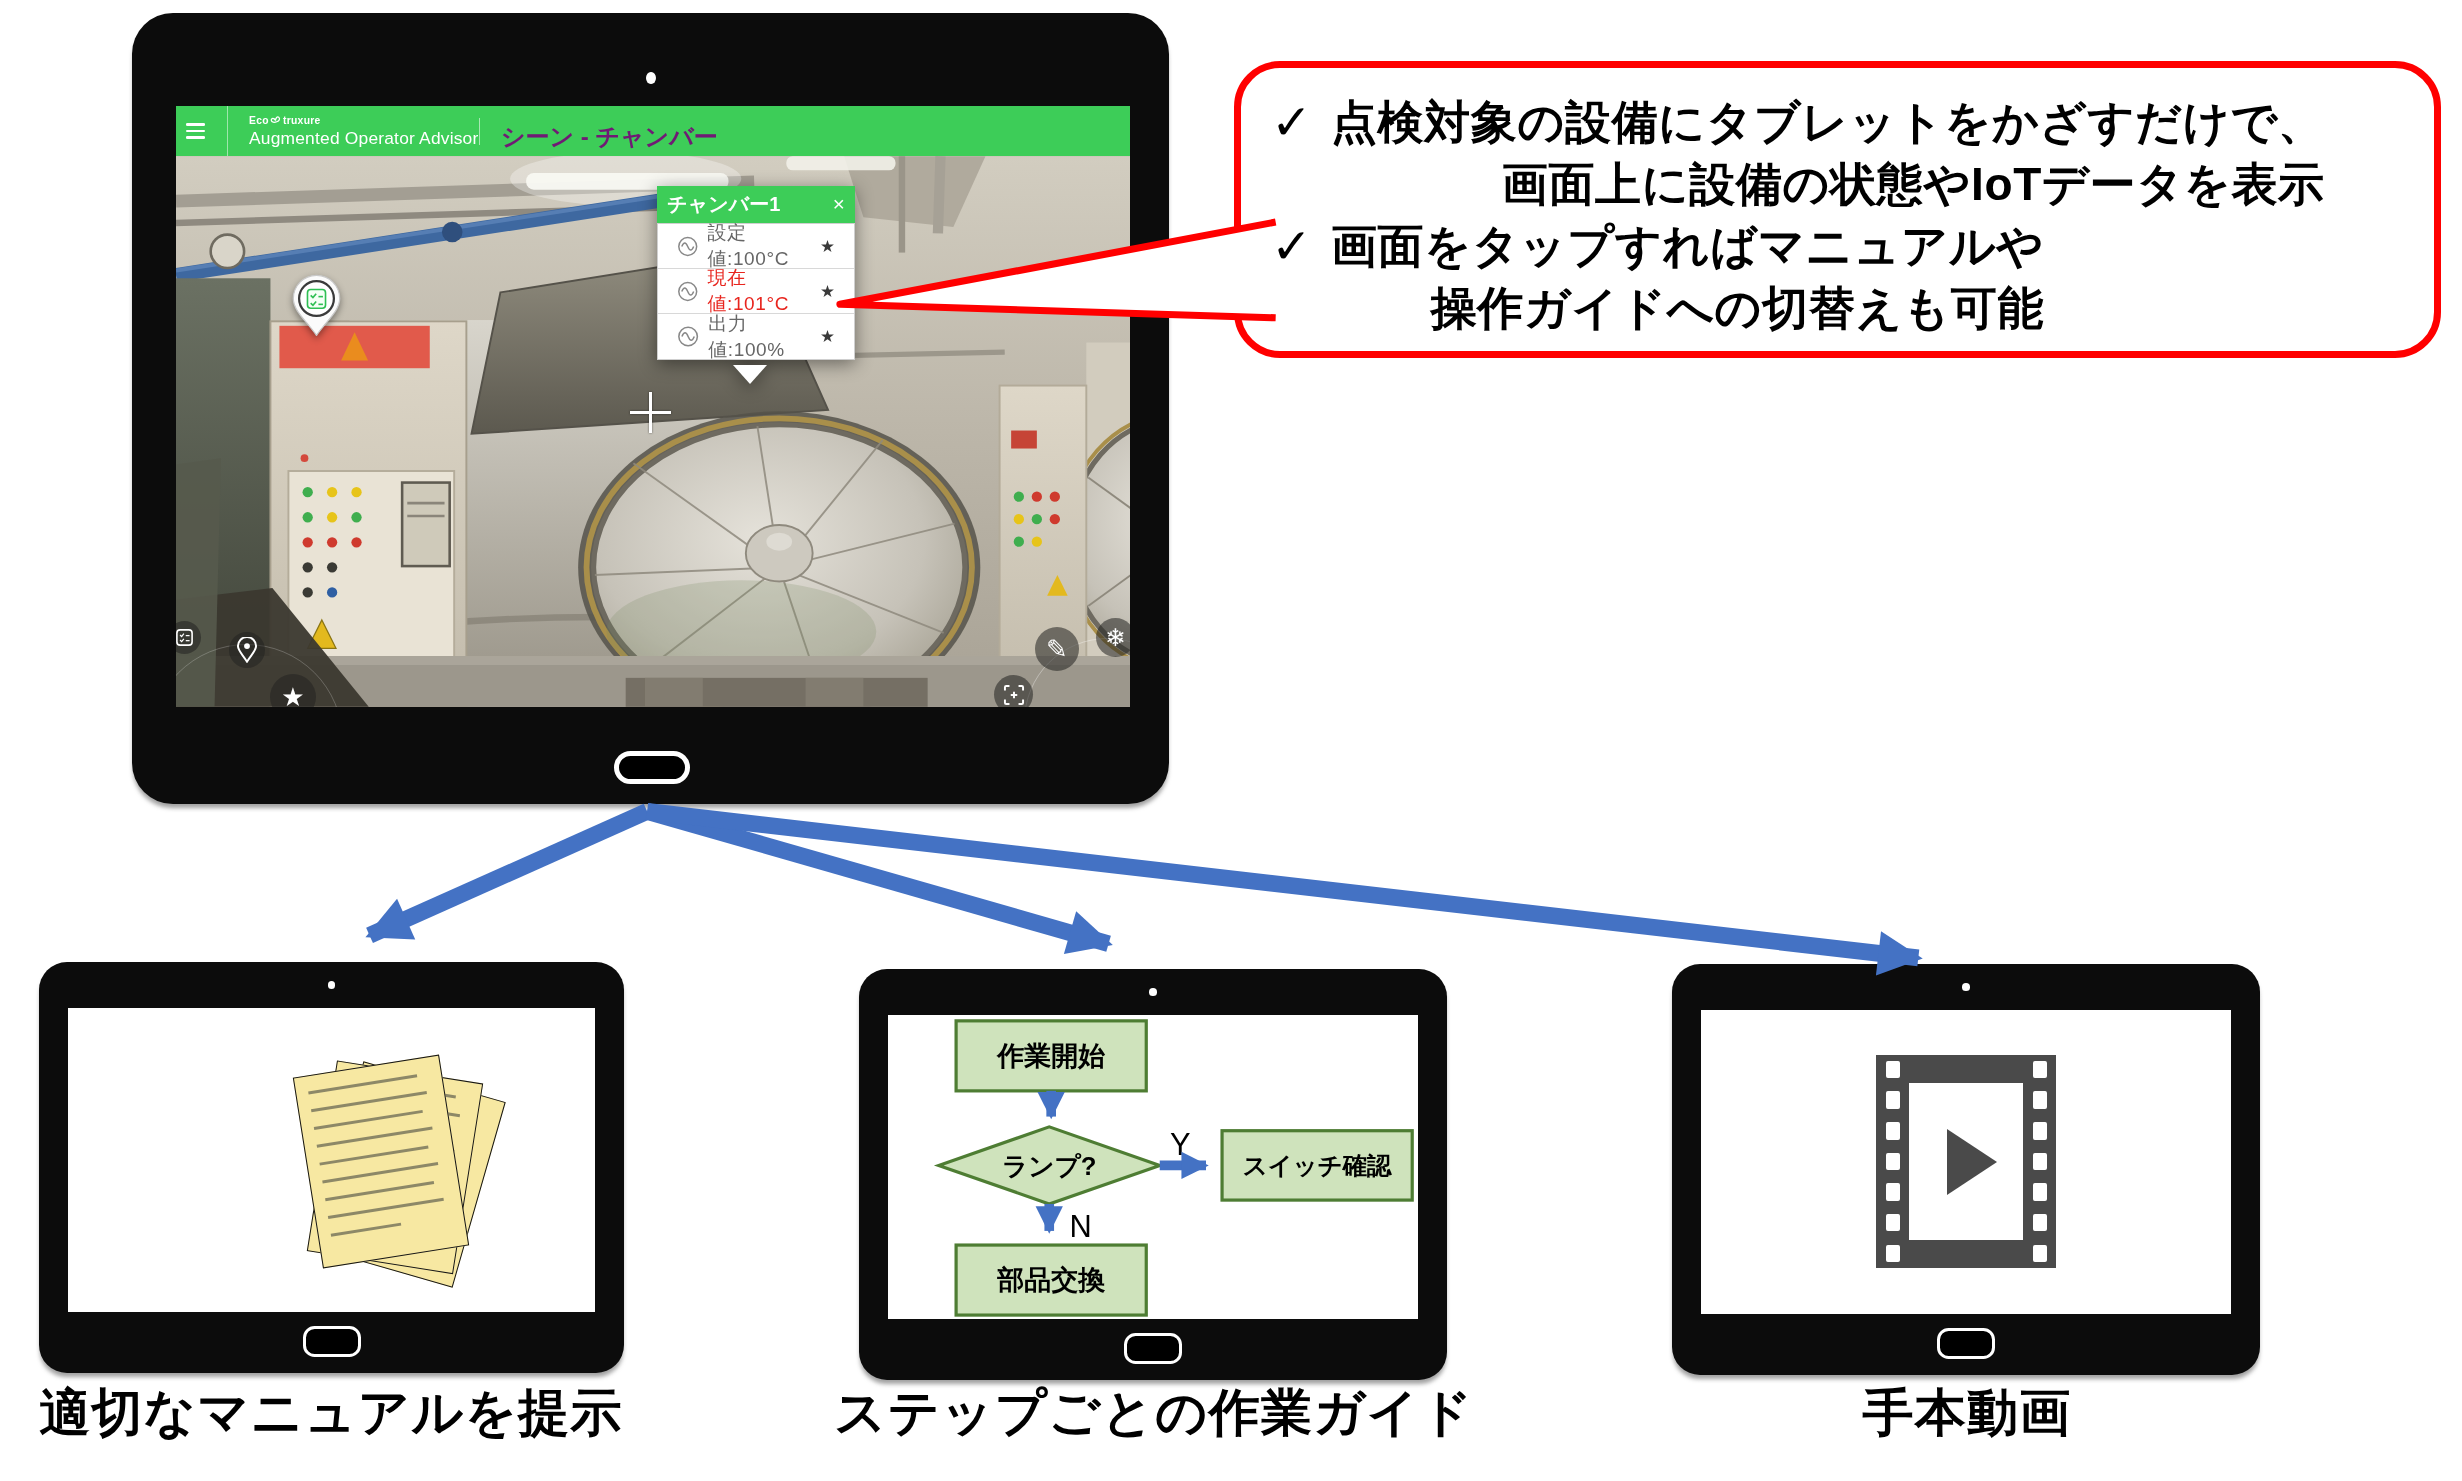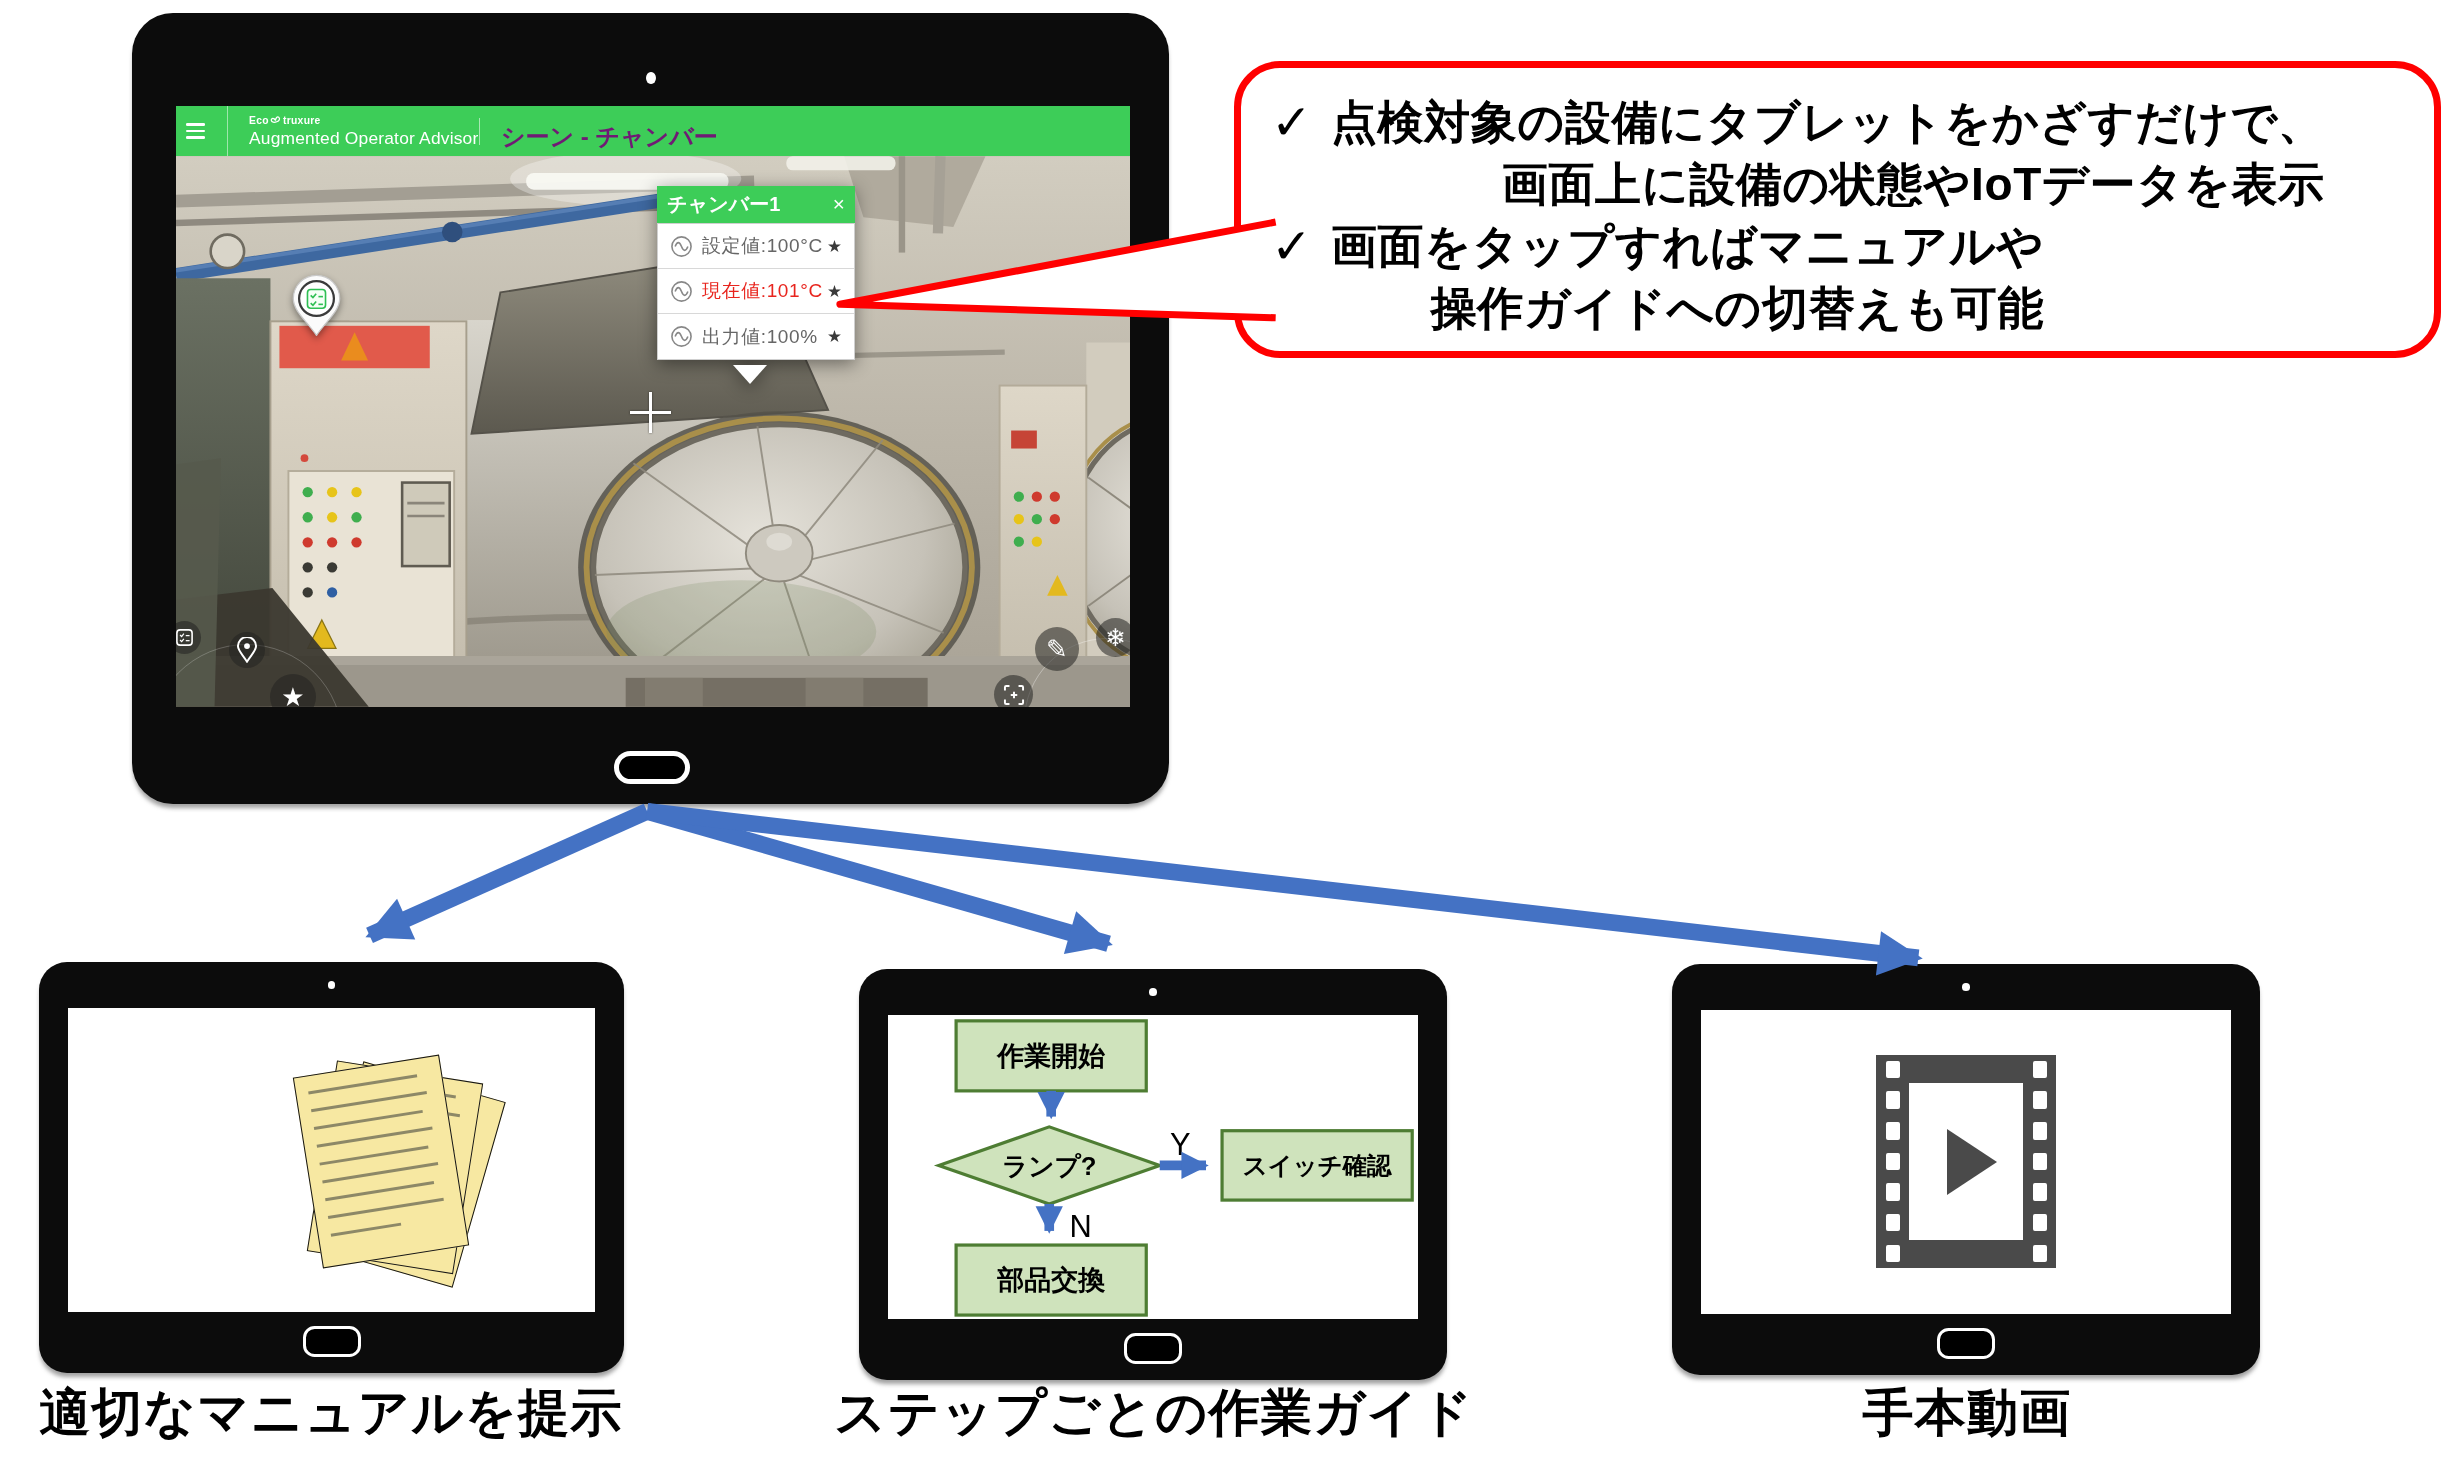--- a/index.html
+++ b/index.html
@@ -57,21 +57,21 @@
   .btn-capture  { left:818px; top:519px; width:39px; height:39px; }
   .btn-pencil   { left:859px; top:471px; width:44px; height:44px; font-size:26px; }
   .btn-snow     { left:920px; top:462px; width:39px; height:39px; font-size:24.4px; }
 
   
   .popup { position:absolute; left:481px; top:30px; width:198px; filter:drop-shadow(0 4.5px 9px rgba(0,0,0,.45)); }
   .popup-header { height:37px; background:#3dcd58; display:flex; align-items:center; padding:0 10.3px; }
   .popup-title { color:#fff; font-size:20px; font-weight:700; }
   .popup-close { margin-left:auto; color:#fff; font-size:20.6px; line-height:20.6px; cursor:pointer; }
   .popup-rows { background:rgba(255,255,255,.97); border:0.6px solid #cfcfcf; }
-  .popup-row { height:45px; display:flex; align-items:center; padding:0 12px; border-bottom:1.3px solid #d8d8d8; background:rgba(255,255,255,.95); }
+  .popup-row { height:45px; display:flex; align-items:center; padding:0 19px; border-bottom:1.3px solid #d8d8d8; background:rgba(255,255,255,.95); }
   .popup-row:last-child { border-bottom:none; }
   .row-label { margin-left:9px; font-size:19px; color:#666; letter-spacing:0.6px; }
   .popup-row.alert .row-label { color:#e8251e; }
   .row-star { margin-left:auto; color:#3a3a3a; font-size:16.7px; cursor:pointer; }
   .popup-tail { position:absolute; left:76px; top:179px; width:0; height:0;
     border-left:17.4px solid transparent; border-right:17.4px solid transparent; border-top:19px solid #fff; }
 
   
   .callout { position:absolute; left:1234px; top:61px; width:1207px; height:297px; background:#fff;
     border:7px solid #ff0000; border-radius:46px; }

